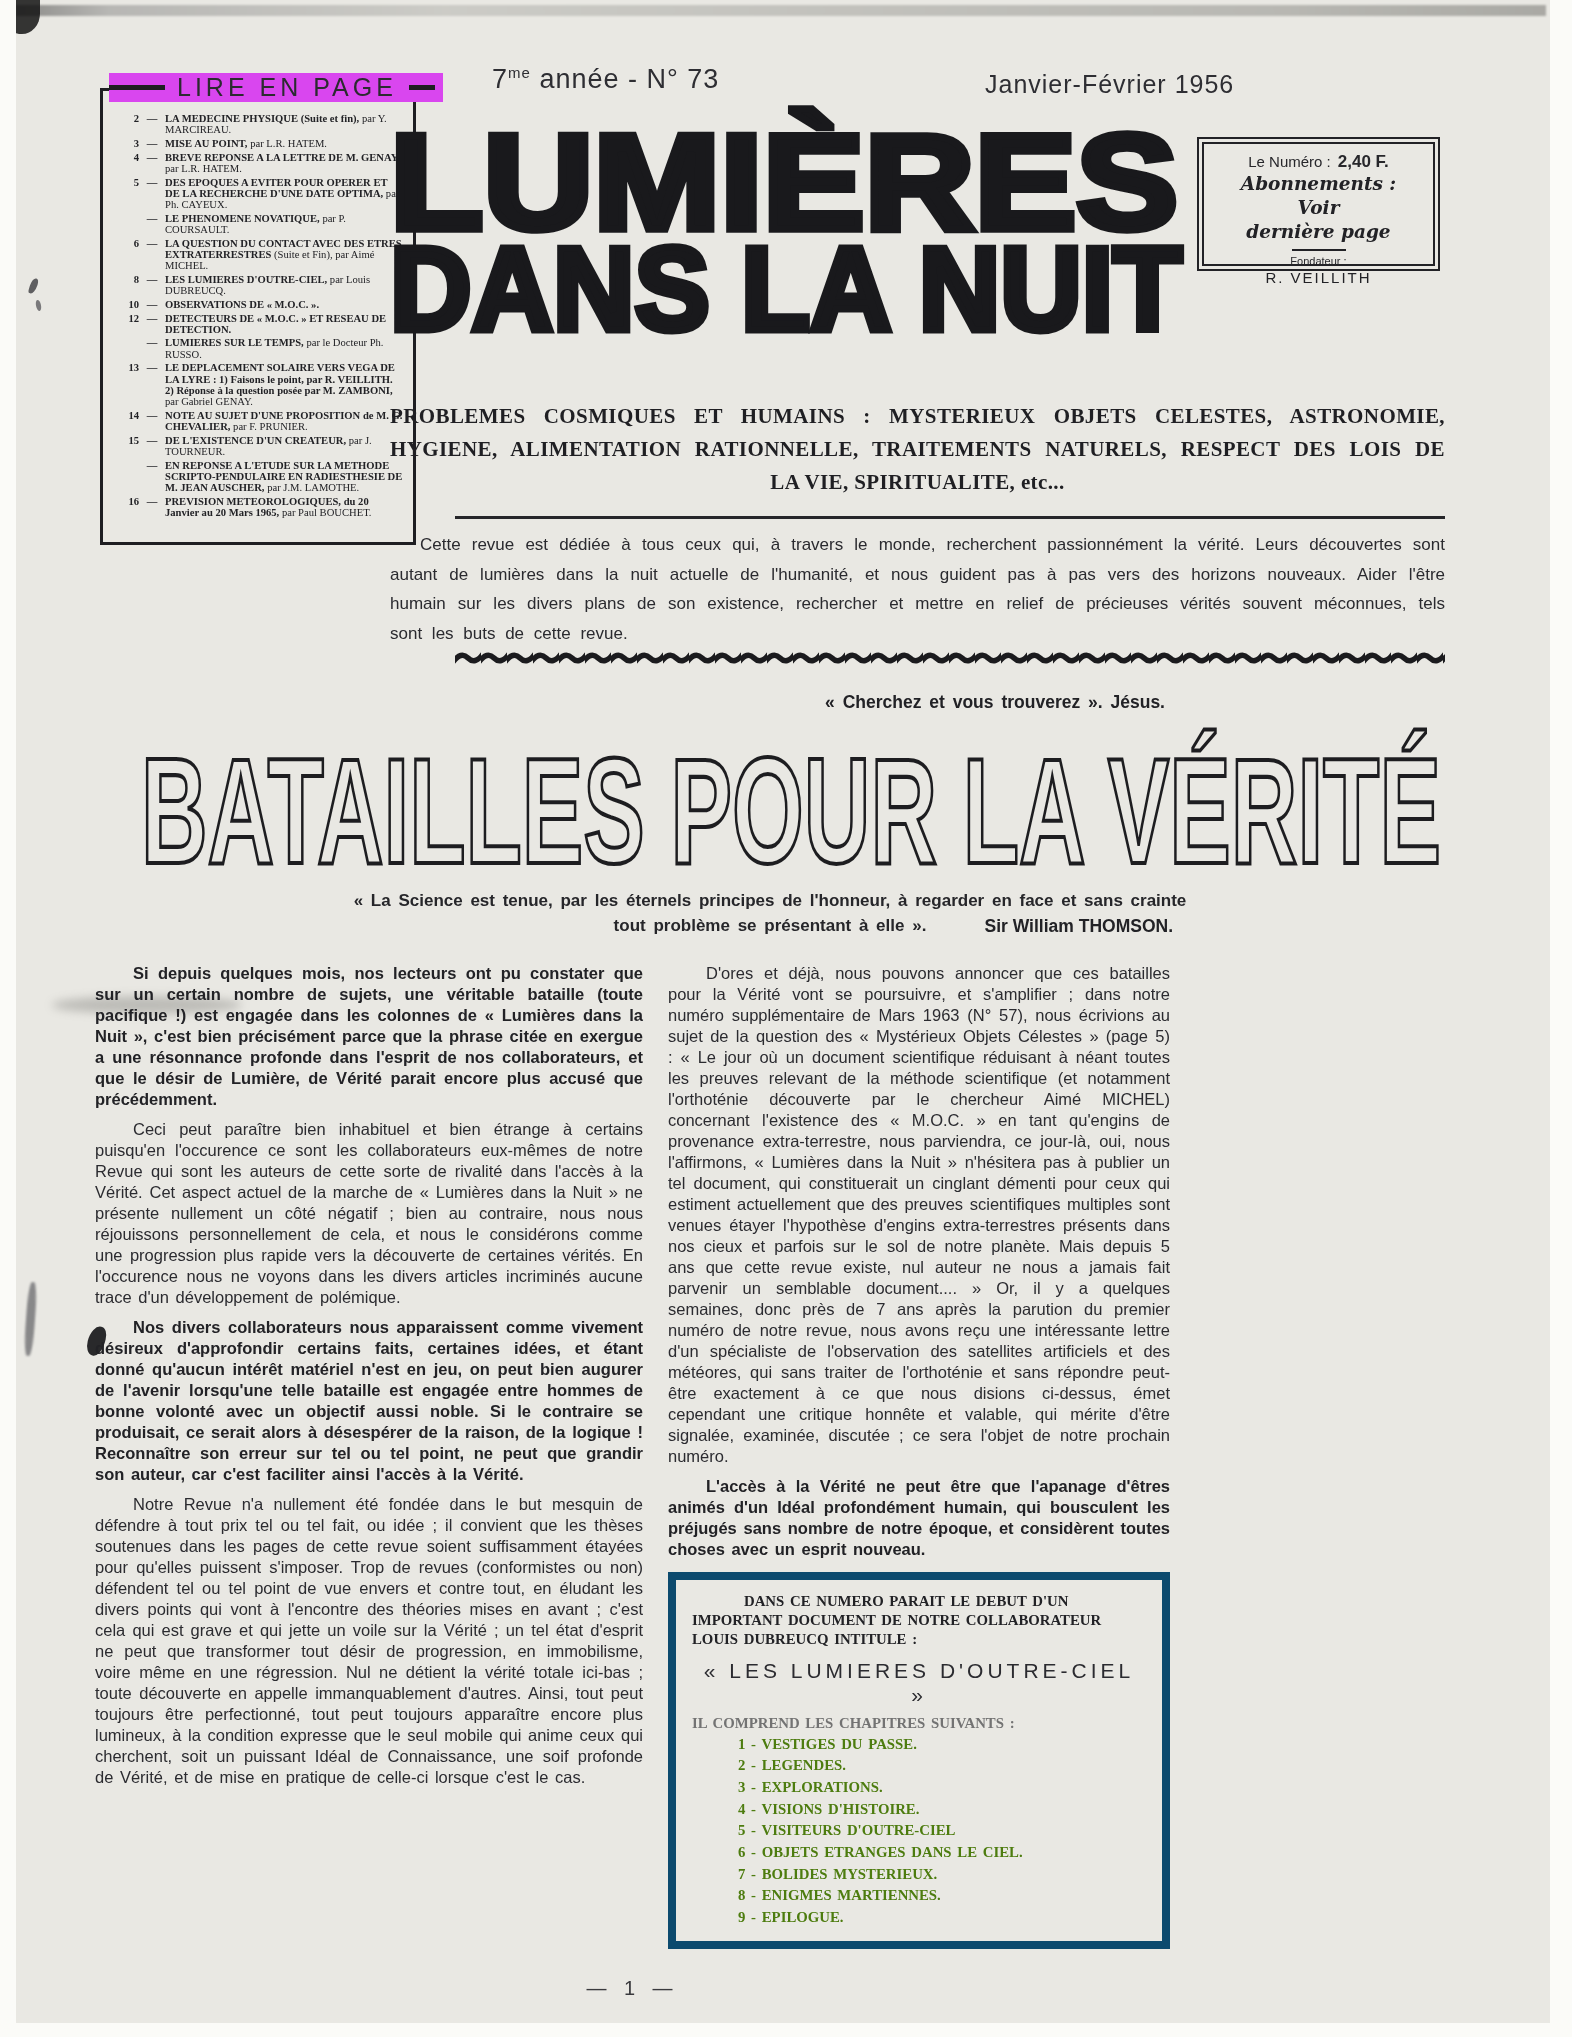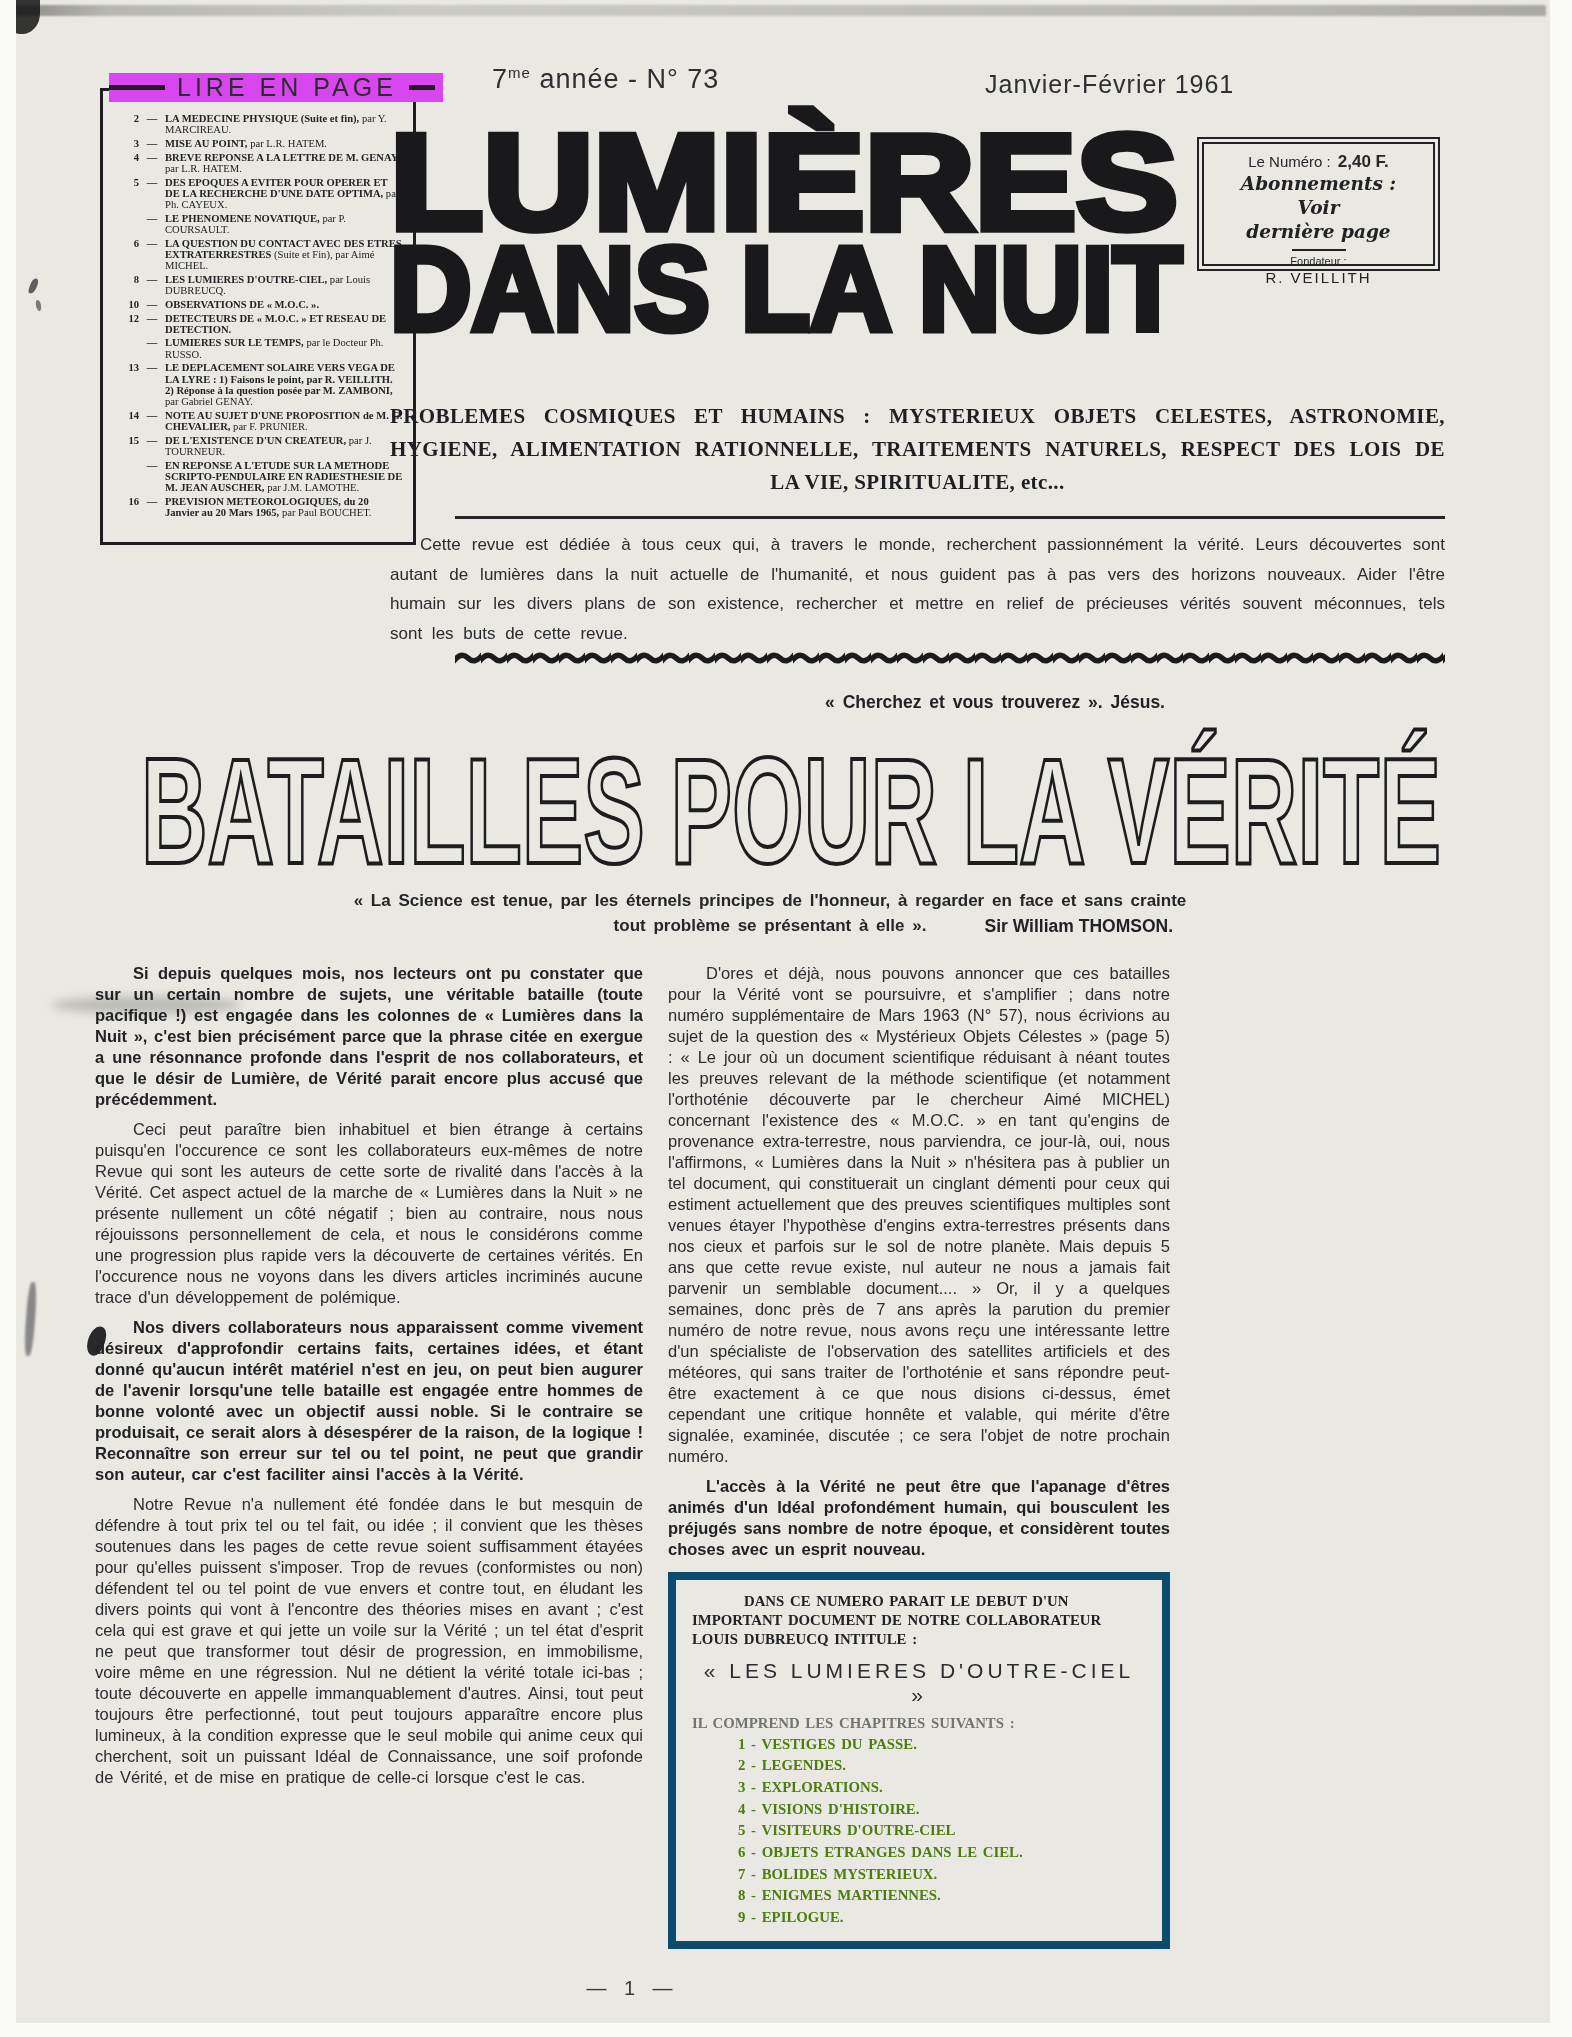--- a/index.html
+++ b/index.html
@@ -178,21 +178,21 @@
 
         <div class="toc-entry">
           <span class="toc-page">16</span>
           <span class="toc-dash">—</span>
           <span class="toc-text"><b class="toc-title">PREVISION METEOROLOGIQUES, du 20 Janvier au 20 Mars 1965,</b> <span class="toc-by">par Paul BOUCHET.</span></span>
         </div>
       </div>
   </div>
 
   <div class="issue"><span>7</span><sup>me</sup><span> année - N° 73</span></div>
-  <div class="date">Janvier-Février 1961</div>
+  <div class="date">Janvier-Février 1956</div>
 
   <svg class="mast mast1" width="795" height="115" viewBox="0 0 795 115">
     <text x="2" y="108" font-size="98" textLength="788" lengthAdjust="spacingAndGlyphs" stroke-width="5.5">LUMIÈRES</text>
   </svg>
   <svg class="mast mast2" width="800" height="115" viewBox="0 0 800 115">
     <text x="2" y="110" font-size="100" textLength="792" lengthAdjust="spacingAndGlyphs" stroke-width="6">DANS LA NUIT</text>
   </svg>
 
   <div class="infobox">
     <div class="ib-price">

